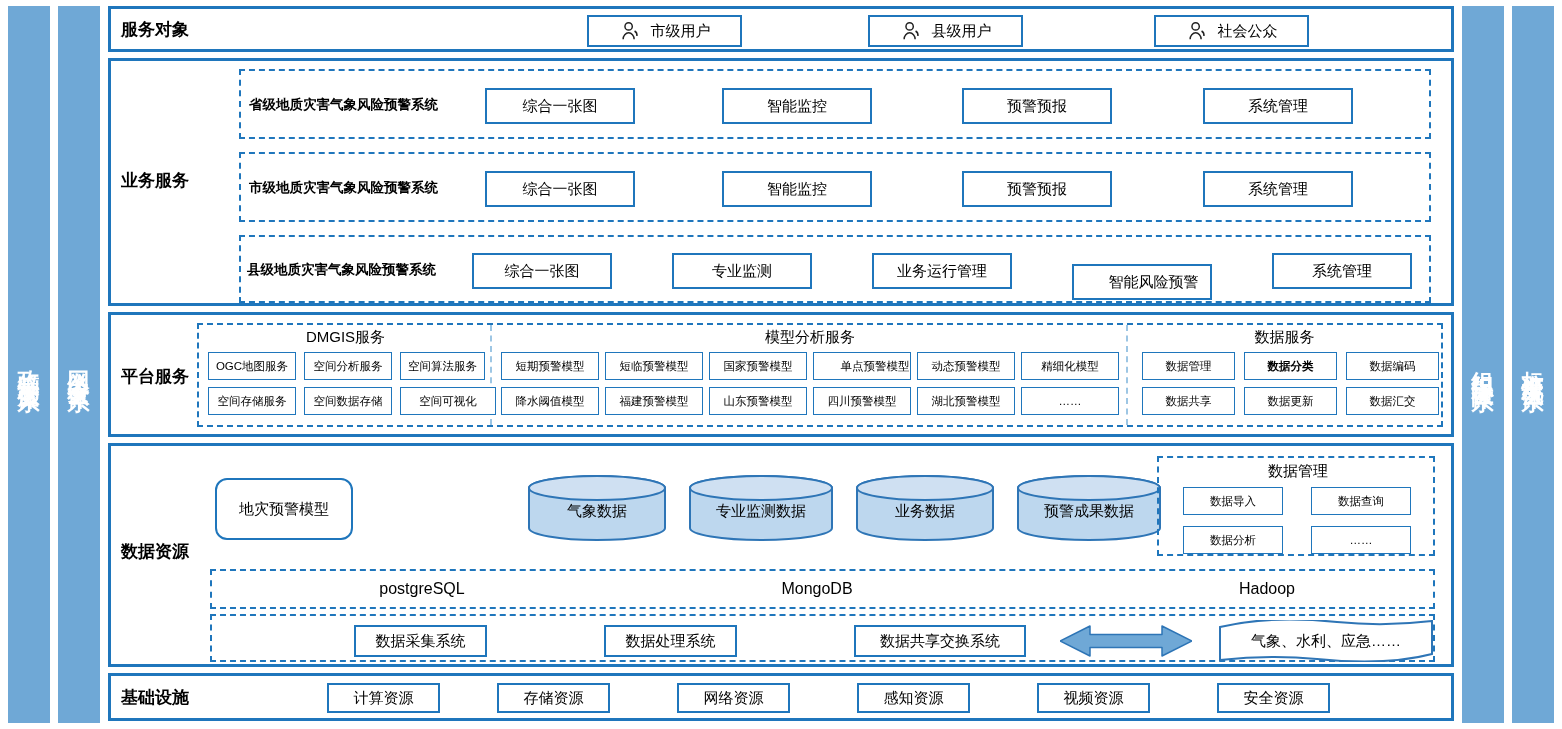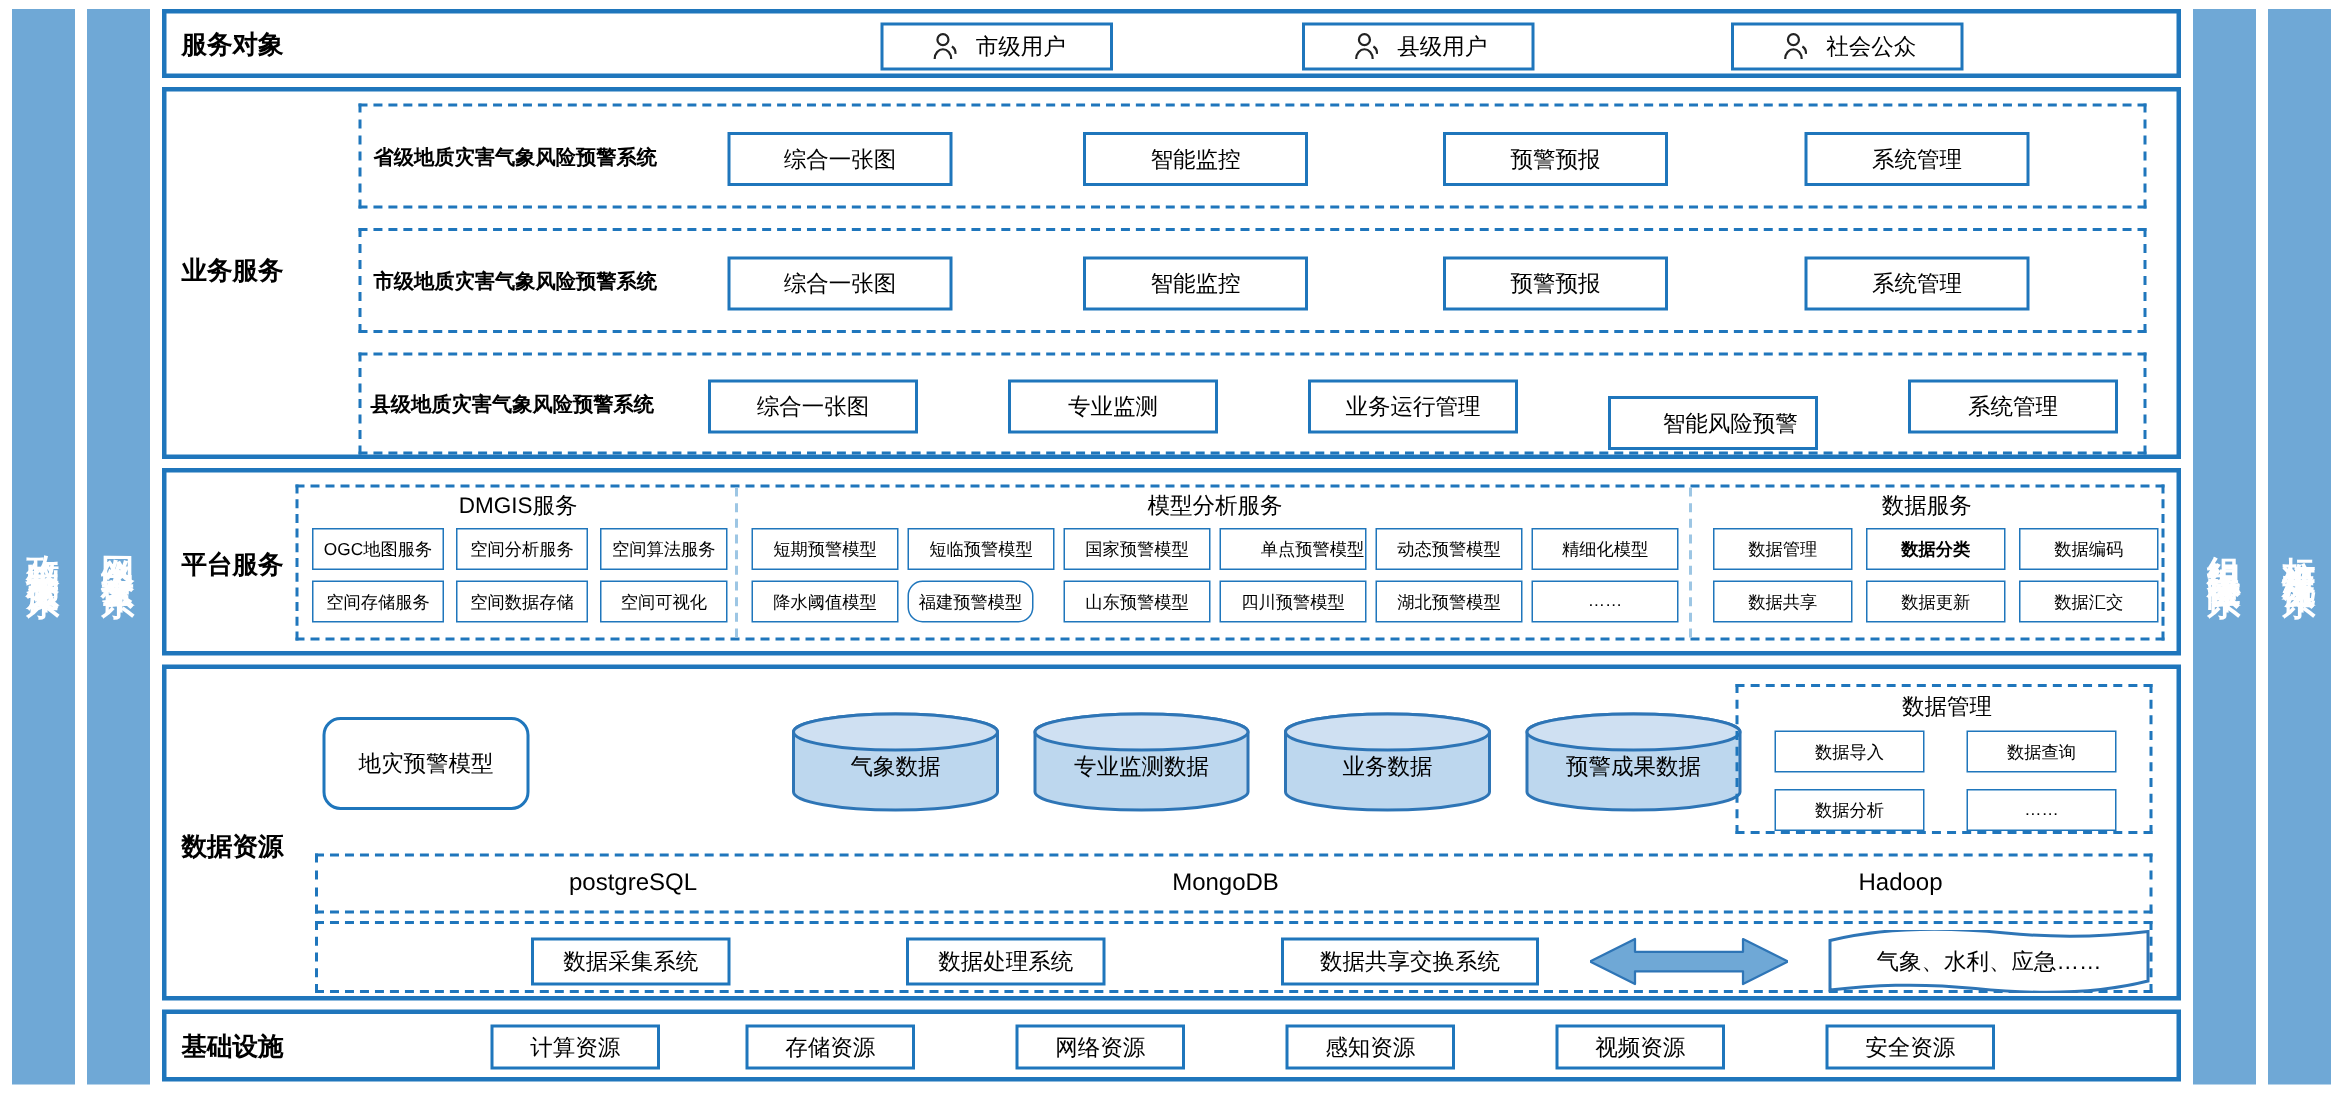--- a/index.html
+++ b/index.html
@@ -152,53 +152,53 @@
 
   <div class="abs dashed" style="left:86px;top:8px;width:1246px;height:104px;">
 
     <div class="abs dashed-light" style="left:0px;top:0px;width:293px;height:100px;">
       <div class="abs gtitle" style="left:0;top:3px;width:293px;height:20px;">DMGIS服务</div>
       <div class="abs box sm" style="left:9px;top:27px;width:88px;height:28px;">OGC地图服务</div>
       <div class="abs box sm" style="left:105px;top:27px;width:88px;height:28px;">空间分析服务</div>
       <div class="abs box sm" style="left:201px;top:27px;width:85px;height:28px;">空间算法服务</div>
       <div class="abs box sm" style="left:9px;top:62px;width:88px;height:28px;">空间存储服务</div>
       <div class="abs box sm" style="left:105px;top:62px;width:88px;height:28px;">空间数据存储</div>
-      <div class="abs box sm" style="left:201px;top:62px;width:85px;height:28px;">空间可视化</div>
+      <div class="abs box sm" style="left:201px;top:62px;width:96px;height:28px;">空间可视化</div>
     </div>
 
     <div class="abs dashed-light" style="left:293px;top:0px;width:636px;height:100px;">
       <div class="abs gtitle" style="left:0;top:3px;width:636px;height:20px;">模型分析服务</div>
       <div class="abs box sm" style="left:9px;top:27px;width:98px;height:28px;">短期预警模型</div>
       <div class="abs box sm" style="left:113px;top:27px;width:98px;height:28px;">短临预警模型</div>
       <div class="abs box sm" style="left:217px;top:27px;width:98px;height:28px;">国家预警模型</div>
       <div class="abs box sm" style="left:321px;top:27px;width:98px;height:28px;padding-left:26px;">单点预警模型</div>
       <div class="abs box sm" style="left:425px;top:27px;width:98px;height:28px;">动态预警模型</div>
       <div class="abs box sm" style="left:529px;top:27px;width:98px;height:28px;">精细化模型</div>
       <div class="abs box sm" style="left:9px;top:62px;width:98px;height:28px;">降水阈值模型</div>
-      <div class="abs box sm" style="left:113px;top:62px;width:84px;height:28px;border-radius:10px;">福建预警模型</div>
+      <div class="abs box sm" style="left:113px;top:62px;width:98px;height:28px;">福建预警模型</div>
       <div class="abs box sm" style="left:217px;top:62px;width:98px;height:28px;">山东预警模型</div>
       <div class="abs box sm" style="left:321px;top:62px;width:98px;height:28px;">四川预警模型</div>
       <div class="abs box sm" style="left:425px;top:62px;width:98px;height:28px;">湖北预警模型</div>
       <div class="abs box sm" style="left:529px;top:62px;width:98px;height:28px;">……</div>
     </div>
 
     <div class="abs" style="left:929px;top:0px;width:313px;height:100px;">
       <div class="abs gtitle" style="left:0;top:3px;width:313px;height:20px;">数据服务</div>
       <div class="abs box sm" style="left:14px;top:27px;width:93px;height:28px;">数据管理</div>
       <div class="abs box sm" style="left:116px;top:27px;width:93px;height:28px;font-weight:bold;">数据分类</div>
       <div class="abs box sm" style="left:218px;top:27px;width:93px;height:28px;">数据编码</div>
       <div class="abs box sm" style="left:14px;top:62px;width:93px;height:28px;">数据共享</div>
       <div class="abs box sm" style="left:116px;top:62px;width:93px;height:28px;">数据更新</div>
       <div class="abs box sm" style="left:218px;top:62px;width:93px;height:28px;">数据汇交</div>
     </div>
   </div>
 </div>
 
 <div class="abs layer" style="left:108px;top:443px;width:1346px;height:224px;">
-  <div class="abs layer-label" style="left:10px;top:103px;width:120px;height:30px;">数据资源</div>
+  <div class="abs layer-label" style="left:10px;top:90px;width:120px;height:30px;">数据资源</div>
 
   <div class="abs round" style="left:104px;top:32px;width:138px;height:62px;">地灾预警模型</div>
 
 
   <div class="cyl" style="left:416px;top:28px;width:140px;height:68px;">
     <svg viewBox="0 0 140 68" preserveAspectRatio="none">
       <path d="M2 14 a68 12 0 0 1 136 0 L138 54 a68 12 0 0 1 -136 0 Z" fill="#BDD7EE" stroke="#2E75B6" stroke-width="2"></path>
       <ellipse cx="70" cy="14" rx="68" ry="12" fill="#CFE0F2" stroke="#2E75B6" stroke-width="2"></ellipse>
     </svg>
     <span>气象数据</span>

